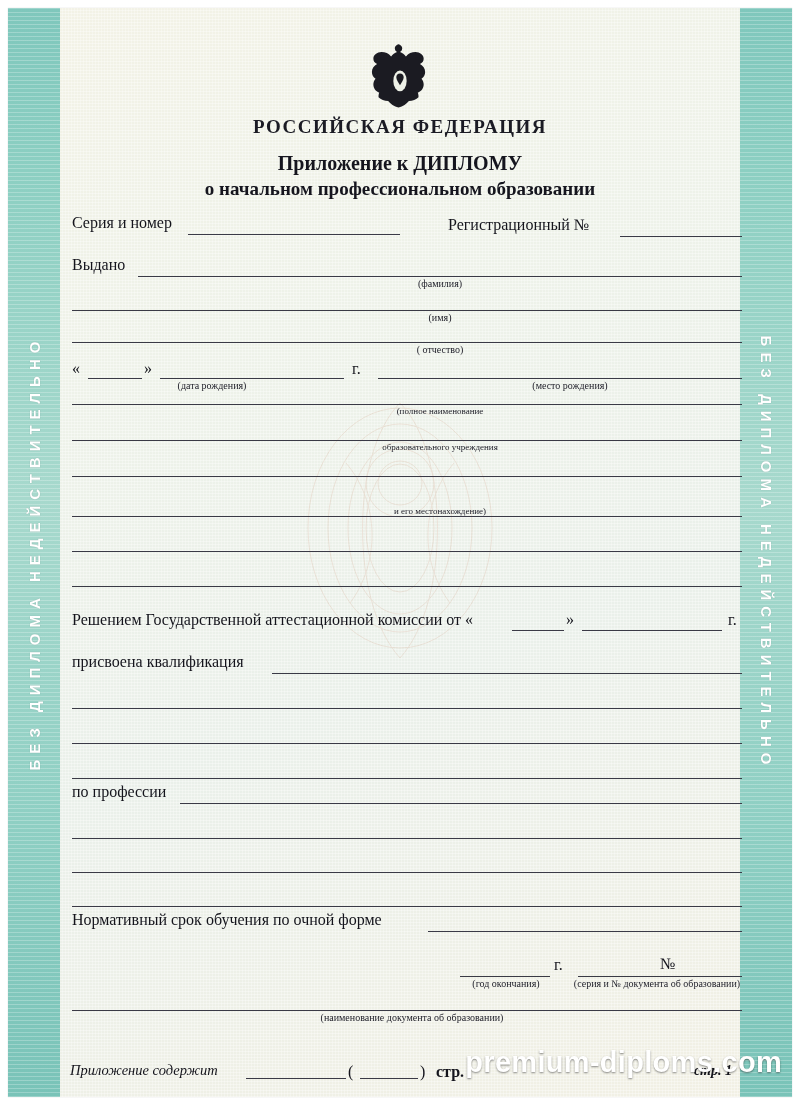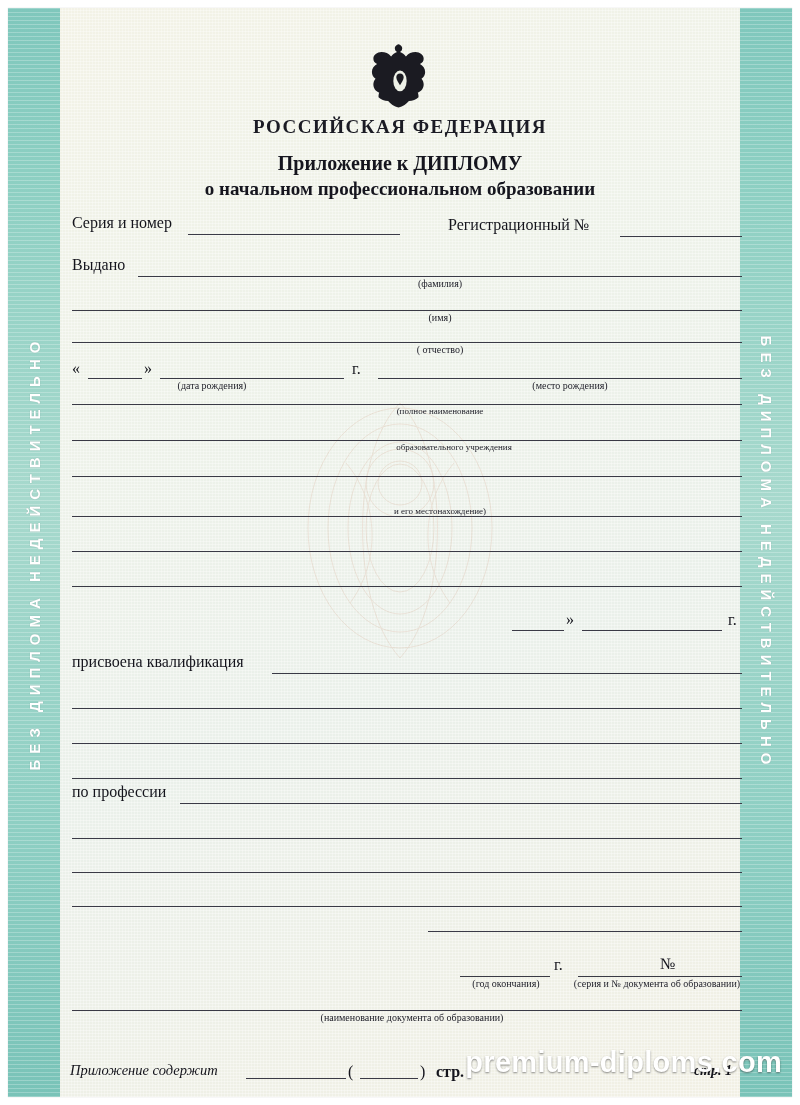--- a/index.html
+++ b/index.html
@@ -223,46 +223,48 @@
       <div class="line" style="left:100px; top:370px; width:184px;"></div>
       <div class="row lbl" style="left:292px; top:352px;">г.</div>
       <div class="line" style="left:318px; top:370px; width:364px;"></div>
       <div class="cap" style="left:92px; top:372px; width:120px;">(дата рождения)</div>
       <div class="cap" style="left:430px; top:372px; width:160px;">(место рождения)</div>
 
       <div class="line" style="left:12px; top:396px; width:670px;"></div>
       <div class="cap sm" style="left:270px; top:398px; width:220px;">(полное наименование</div>
 
       <div class="line" style="left:12px; top:432px; width:670px;"></div>
-      <div class="cap sm" style="left:284px; top:434px; width:220px;">образовательного учреждения</div>
+      <div class="cap sm" style="left:270px; top:434px; width:220px;">образовательного учреждения</div>
 
       <div class="line" style="left:12px; top:468px; width:670px;"></div>
       <div class="cap sm" style="left:270px; top:498px; width:220px;">и его местонахождение)</div>
 
       <div class="line" style="left:12px; top:508px; width:670px;"></div>
       <div class="line" style="left:12px; top:543px; width:670px;"></div>
       <div class="line" style="left:12px; top:578px; width:670px;"></div>
 
+      <div class="row lbl" style="left:12px; top:603px;">Решением Государственной аттестационной комиссии от «</div>
       <div class="line" style="left:452px; top:622px; width:52px;"></div>
       <div class="row lbl" style="left:506px; top:603px;">»</div>
       <div class="line" style="left:522px; top:622px; width:140px;"></div>
       <div class="row lbl" style="left:668px; top:603px;">г.</div>
 
       <div class="row lbl" style="left:12px; top:645px;">присвоена квалификация</div>
       <div class="line" style="left:212px; top:665px; width:470px;"></div>
       <div class="line" style="left:12px; top:700px; width:670px;"></div>
       <div class="line" style="left:12px; top:735px; width:670px;"></div>
       <div class="line" style="left:12px; top:770px; width:670px;"></div>
 
       <div class="row lbl" style="left:12px; top:775px;">по профессии</div>
       <div class="line" style="left:120px; top:795px; width:562px;"></div>
       <div class="line" style="left:12px; top:830px; width:670px;"></div>
       <div class="line" style="left:12px; top:864px; width:670px;"></div>
       <div class="line" style="left:12px; top:898px; width:670px;"></div>
 
+      <div class="row lbl" style="left:12px; top:903px;">Нормативный срок обучения по очной форме</div>
       <div class="line" style="left:368px; top:923px; width:314px;"></div>
 
       <div class="line" style="left:400px; top:968px; width:90px;"></div>
       <div class="row lbl" style="left:494px; top:948px;">г.</div>
       <div class="line" style="left:518px; top:968px; width:164px;"></div>
       <div class="row lbl" style="left:600px; top:947px;">№</div>
       <div class="cap" style="left:388px; top:970px; width:116px;">(год окончания)</div>
       <div class="cap" style="left:482px; top:970px; width:230px;">(серия и № документа об образовании)</div>
 
       <div class="line" style="left:12px; top:1002px; width:670px;"></div>

